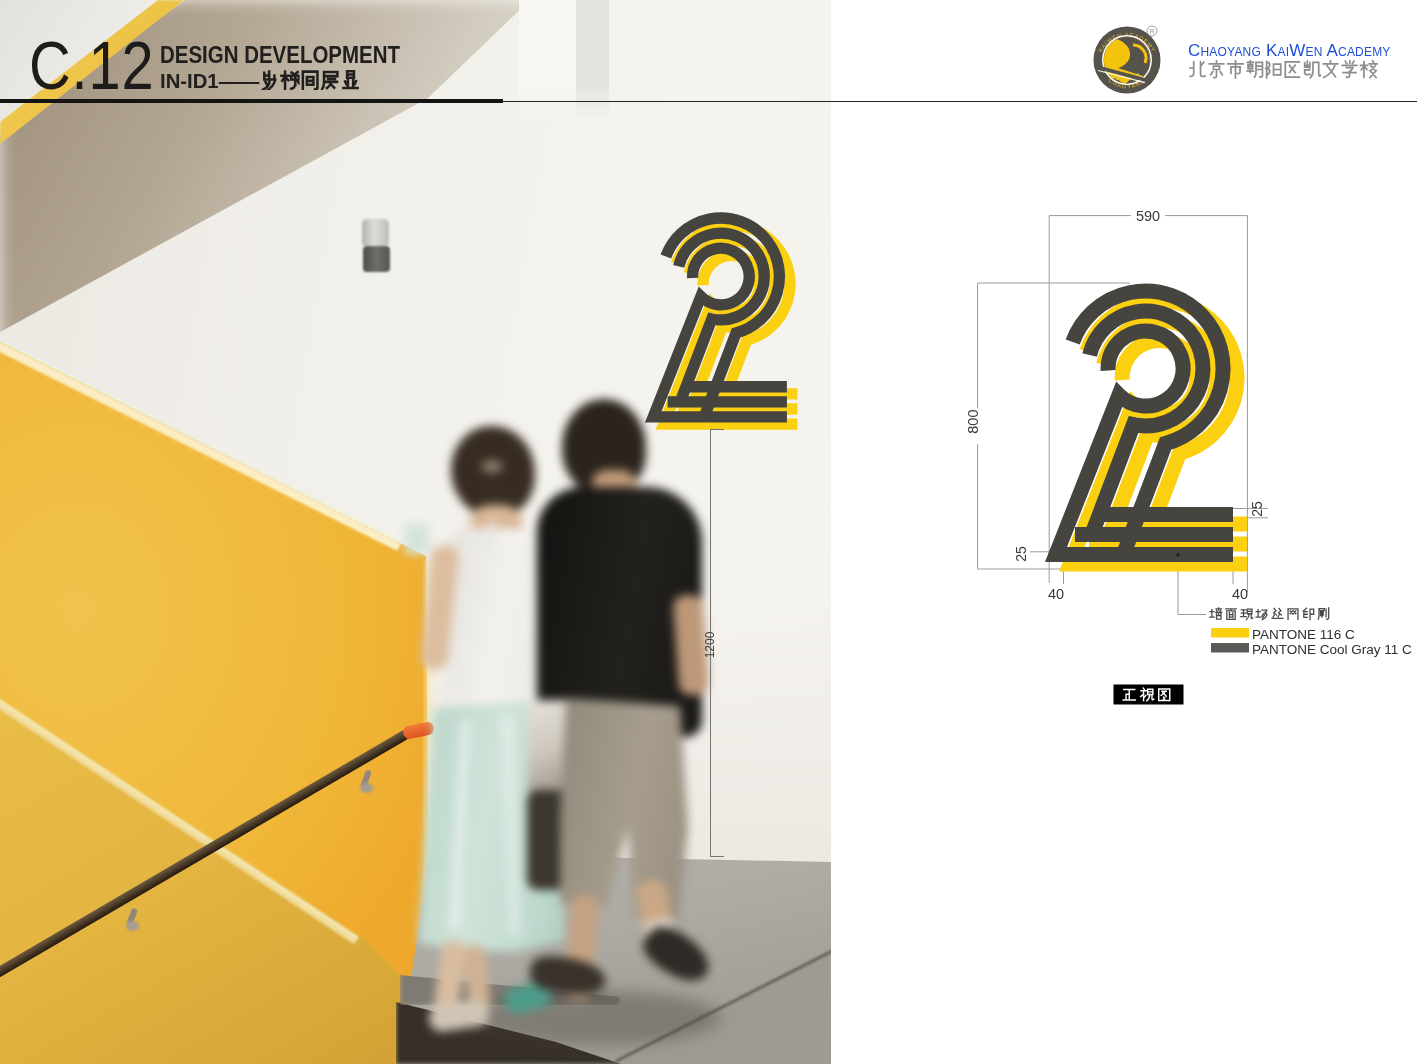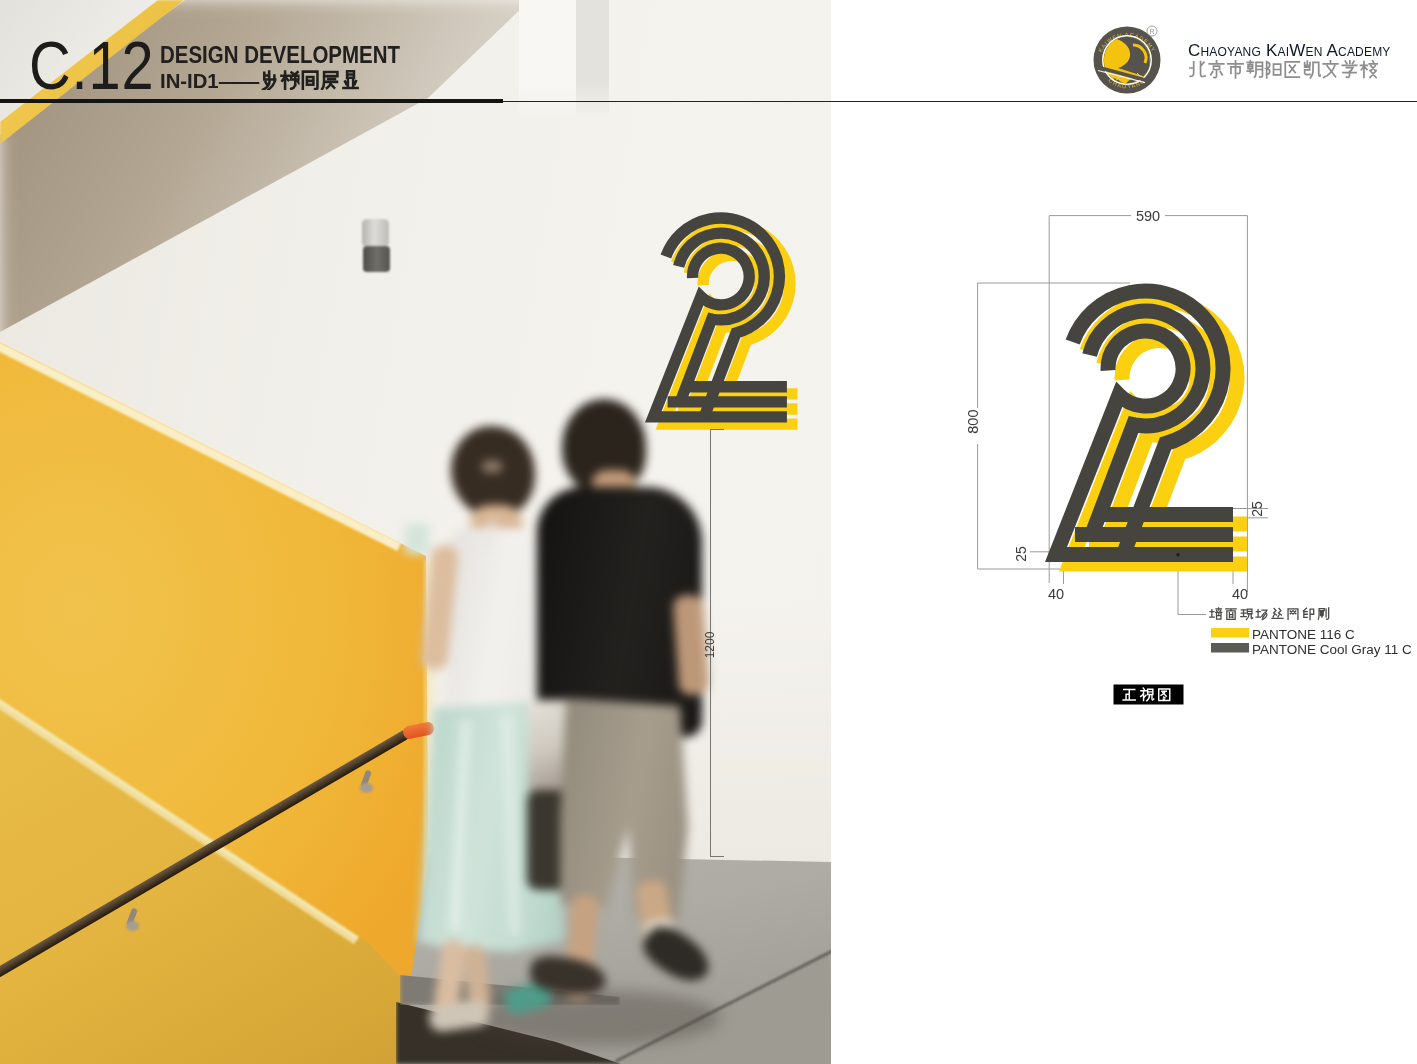--- a/index.html
+++ b/index.html
@@ -186,21 +186,21 @@
 <path d="M 1137 73 L 1150 86" stroke="#d8cfb8" stroke-width="1" fill="none"></path>
 </g>
 
 <path d="M 1097 67 L 1149 81" stroke="#56534c" stroke-width="3.6" fill="none"></path>
 <path d="M 1098 70.5 L 1145 82.6" stroke="#ffffff" stroke-width="1.2" fill="none" opacity=".9"></path>
 
 <circle cx="1152" cy="31" r="5" fill="none" stroke="#999" stroke-width="0.9"></circle>
 <text x="1152" y="33.6" font-family="Liberation Sans" font-size="7" fill="#999" text-anchor="middle">R</text>
 </svg>
 
-<div class="abs" style="left:1188px;top:41px;font-size:17px;color:#0f172a;font-variant:small-caps;letter-spacing:.2px">Chaoyang KaiWen Academy</div>
+<div class="abs" style="left:1188px;top:41px;font-size:17px;color:#1d4ed8;font-variant:small-caps;letter-spacing:.2px">Chaoyang KaiWen Academy</div>
 
 <div class="abs" style="left:1188px;top:60px;font-size:19px;color:#8d8d8d;letter-spacing:0"><svg class="hz hzc" viewBox="0 0 100 100">
       <path d="M30 10 V68 C30 80 24 86 12 86 M10 42 H30 M84 12 L66 32 M66 8 V76 C66 86 74 90 90 84" fill="none" stroke="currentColor" stroke-width="7.5" stroke-linecap="square"></path>
     </svg><svg class="hz hzc" viewBox="0 0 100 100">
       <path d="M50 4 V14 M12 20 H88 M34 32 H66 V50 H34 Z M50 56 V84 C50 92 44 94 36 92 M30 62 L20 78 M70 62 L80 78" fill="none" stroke="currentColor" stroke-width="7.5" stroke-linecap="square"></path>
     </svg><svg class="hz hzc" viewBox="0 0 100 100">
       <path d="M50 4 V16 M10 20 H90 M26 36 H74 M26 36 V70 M74 36 V62 C74 71 69 72 60 71 M50 22 V94" fill="none" stroke="currentColor" stroke-width="7.5" stroke-linecap="square"></path>
     </svg><svg class="hz hzc" viewBox="0 0 100 100">
       <path d="M28 4 V20 M12 12 H44 M16 24 H40 V46 H16 Z M16 35 H40 M28 50 V66 M12 58 H44 M58 12 H92 V80 C92 89 87 91 78 89 M58 12 V68 C58 78 55 84 50 90 M58 32 H92 M58 50 H92" fill="none" stroke="currentColor" stroke-width="7.5" stroke-linecap="square"></path>
     </svg><svg class="hz hzc" viewBox="0 0 100 100">

